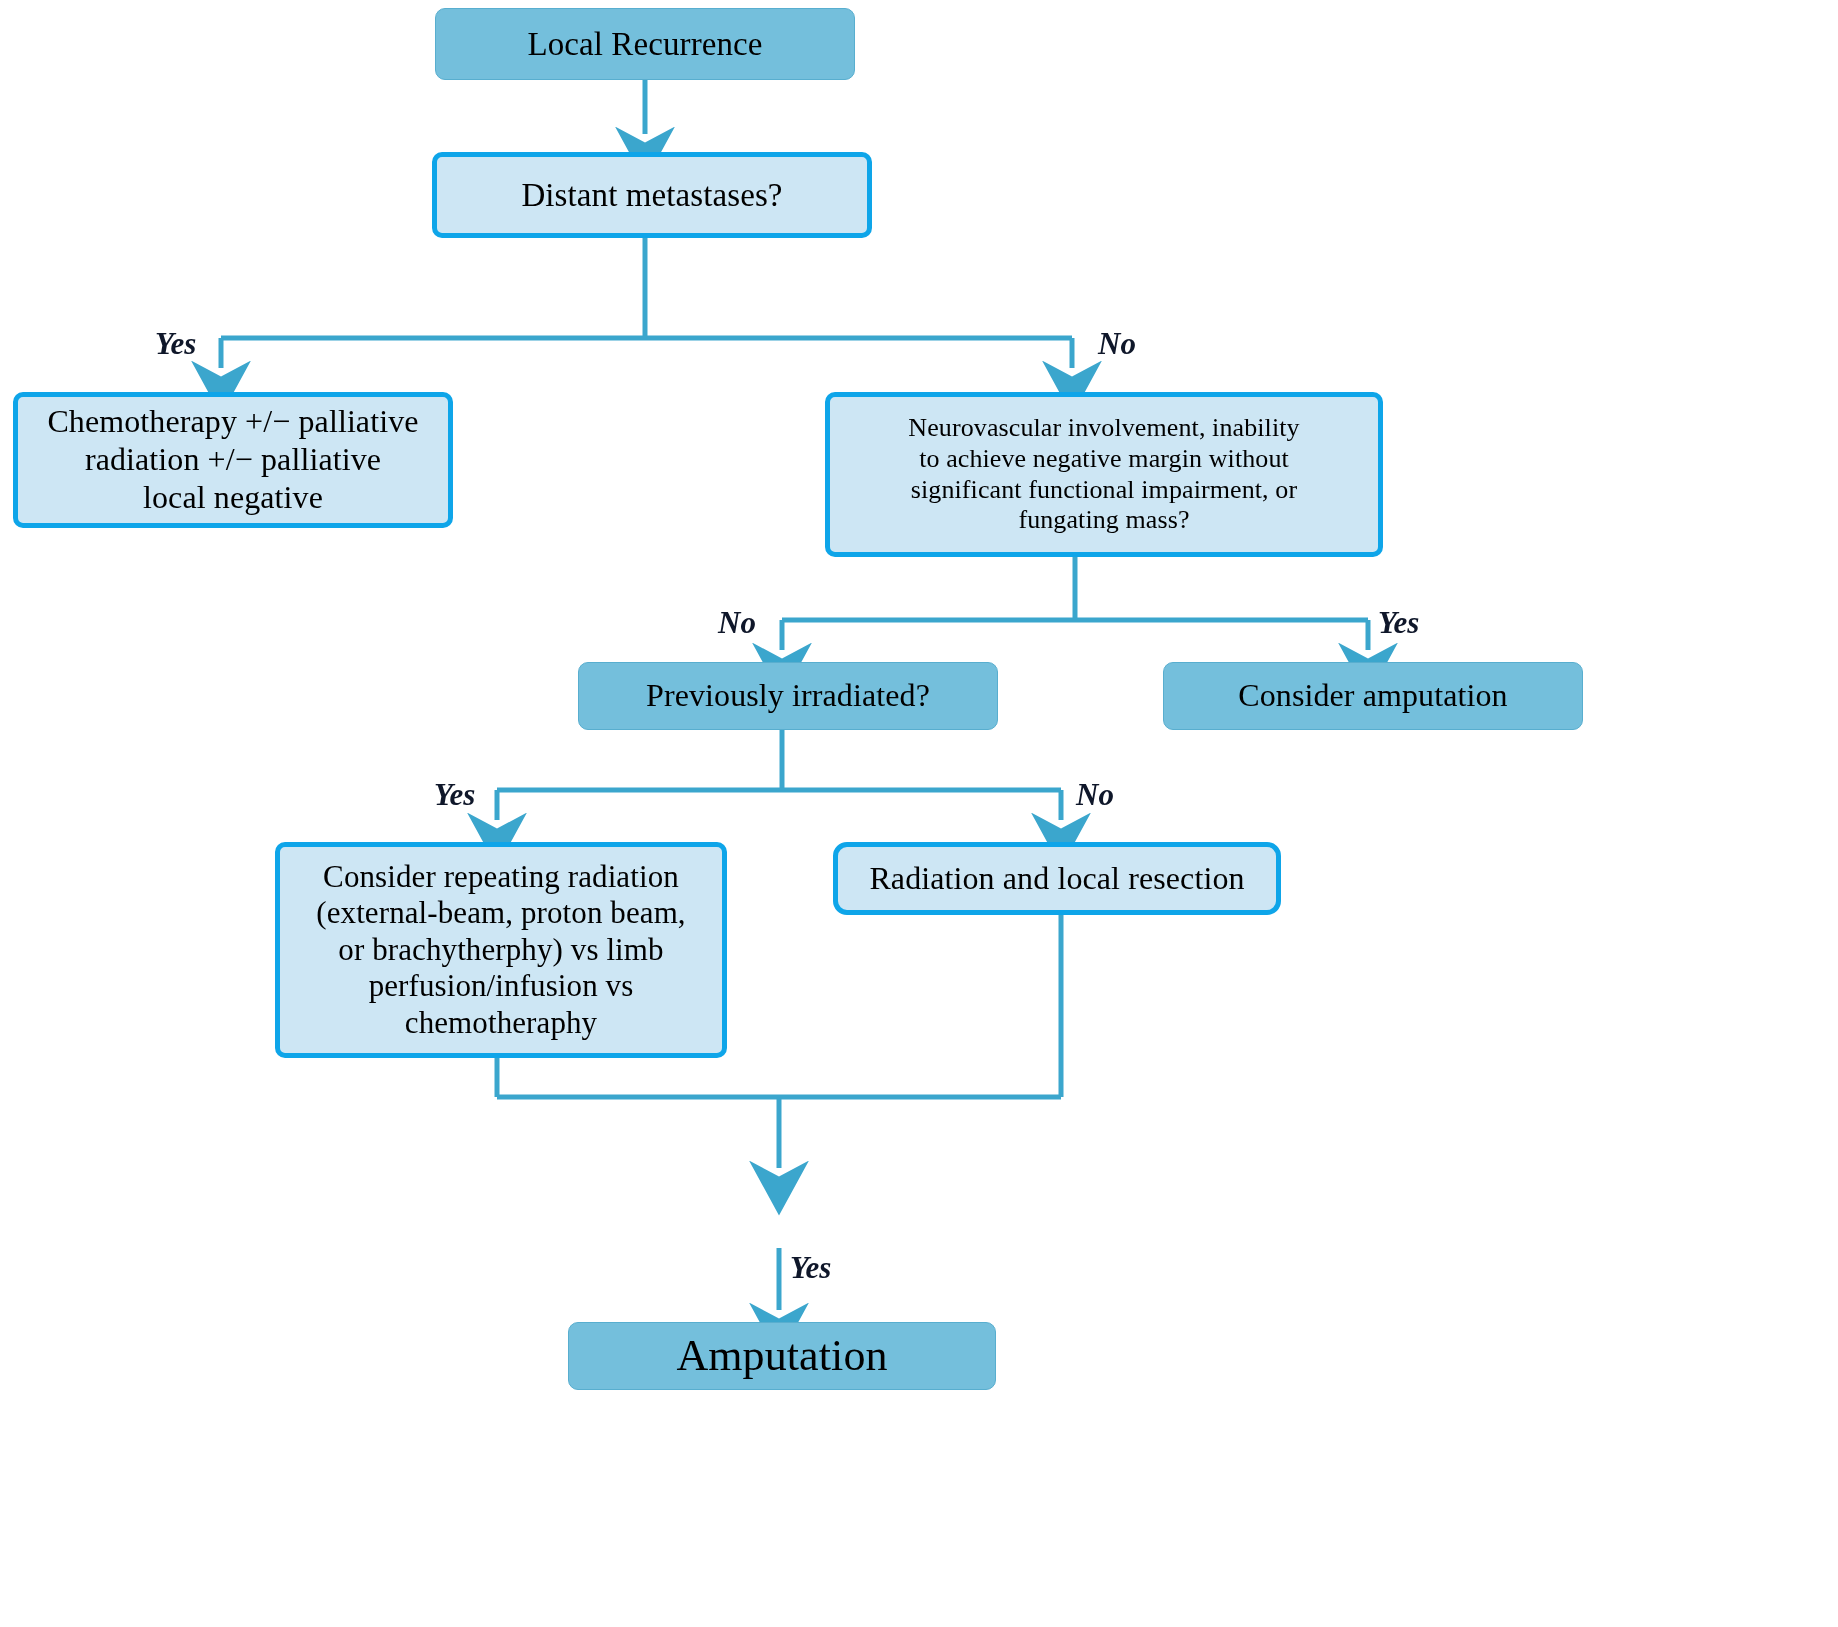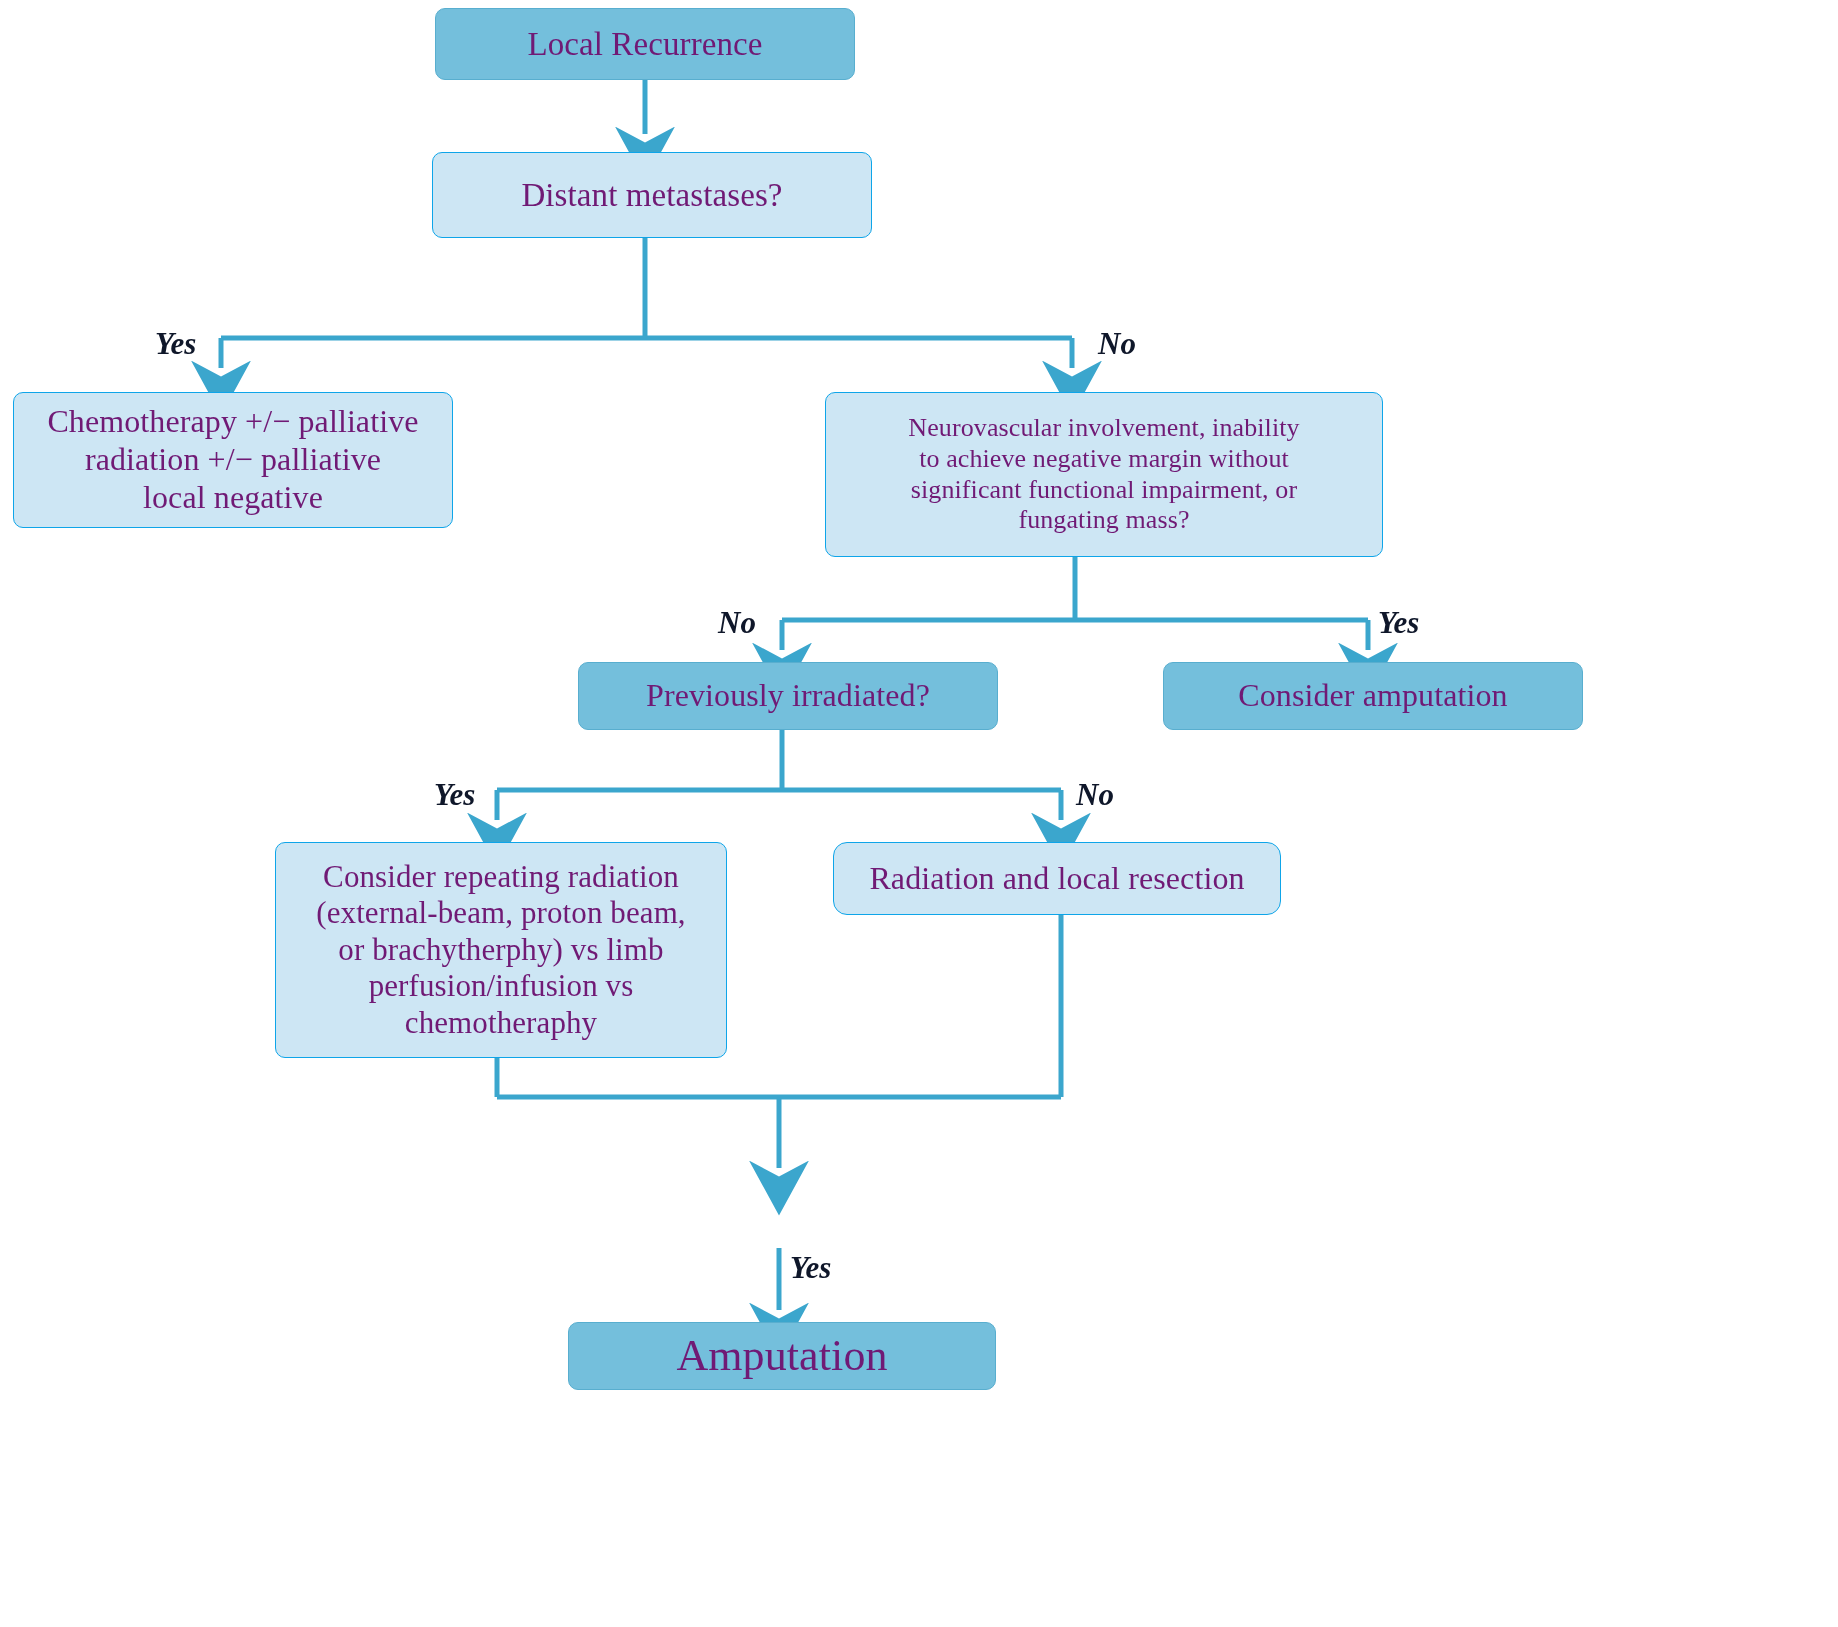--- a/index.html
+++ b/index.html
@@ -28,21 +28,21 @@
   }
 
   
   .node {
     position: absolute;
     box-sizing: border-box;
     display: flex;
     align-items: center;
     justify-content: center;
     text-align: center;
-    color: #701a75;
+    color: #000000;
     border-radius: 10px;
     line-height: 1.18;
     padding: 6px 14px;
     white-space: pre-line;
     letter-spacing: 0.1px;
   }
   
   .node::before {            
     content: "";
     position: absolute;
@@ -61,21 +61,21 @@
     right: 0px;
     top: -12px;
     height: 14px;
     background: #2b9bc4;
     border-radius: 8px 8px 0 0;
     z-index: -1;
   }
 
   .node.light {
     background: #cde6f4;
-    border: 1px solid #0ea5e9;
+    border: 5px solid #0ea5e9;
   }
   .node.medium {
     background: #74bfdc;
     border: 1px solid #58aecf;
   }
 
   
   .edge-label {
     position: absolute;
     font-style: italic;

